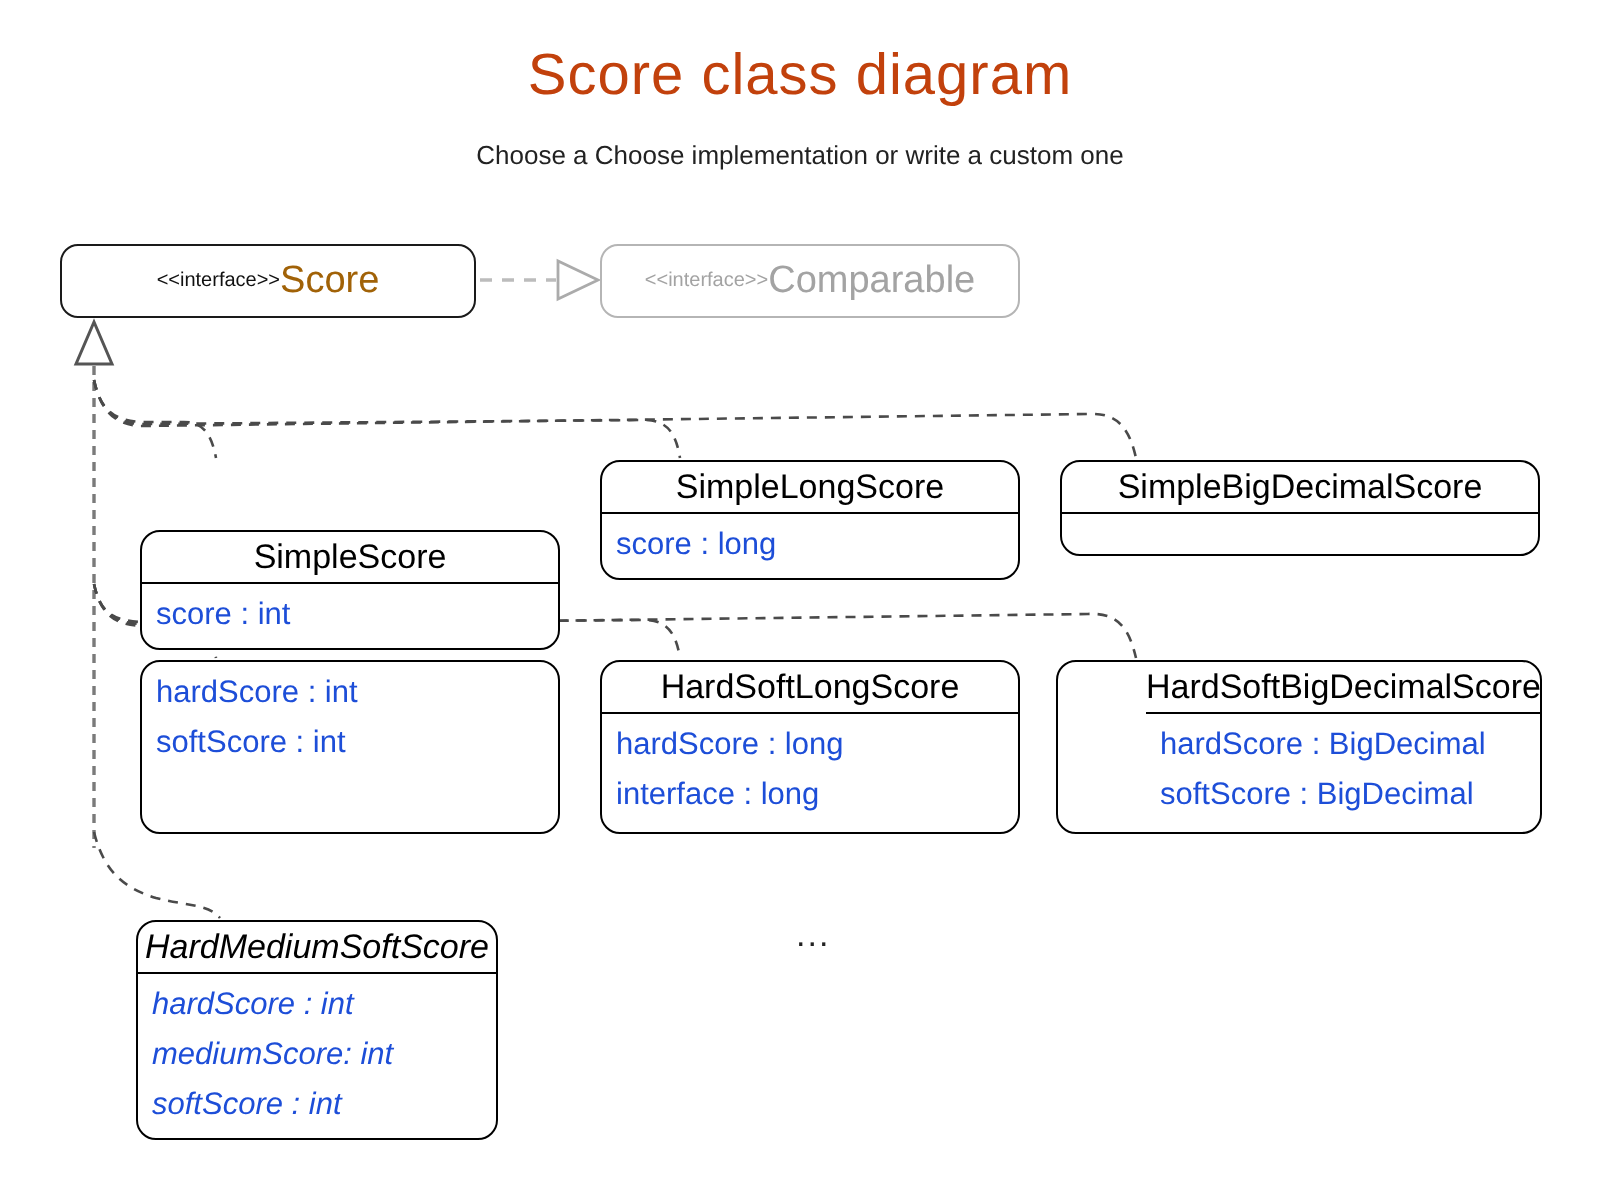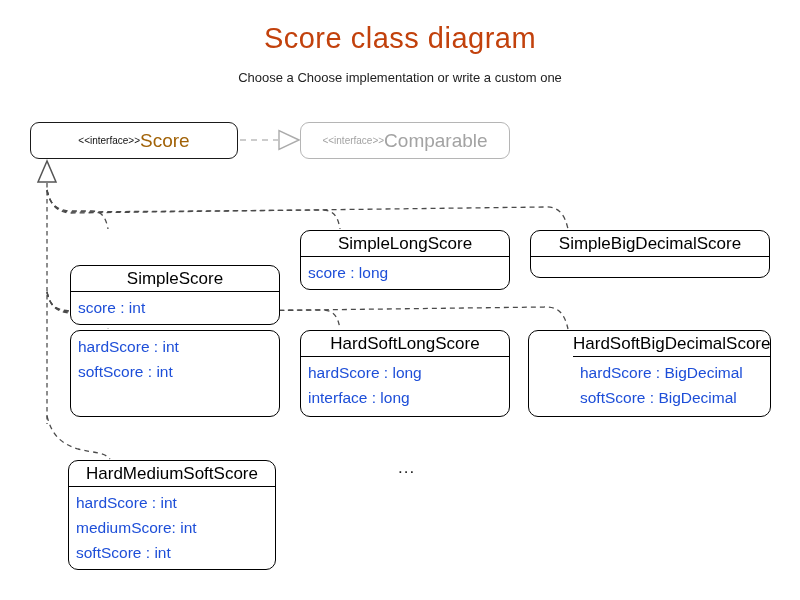--- a/index.html
+++ b/index.html
@@ -167,21 +167,21 @@
   </div>
 
   <div class="class-box" style="left:528px; top:330px; width:243px; height:87px;padding-left:44px;">
     <div class="class-title">HardSoftBigDecimalScore</div>
     <div class="class-attrs">
       <div class="attr">hardScore : BigDecimal</div>
       <div class="attr">softScore : BigDecimal</div>
     </div>
   </div>
 
-  <div class="class-box" style="left:68px; top:460px; width:208px; height:110px;">
+  <div class="class-box" style="left:68px; top:460px; width:181px; height:110px;font-style:italic;">
     <div class="class-title">HardMediumSoftScore</div>
     <div class="class-attrs">
       <div class="attr">hardScore : int</div>
       <div class="attr">mediumScore: int</div>
       <div class="attr">softScore : int</div>
     </div>
   </div>
 
   <div class="ellipsis-more">...</div>
 

